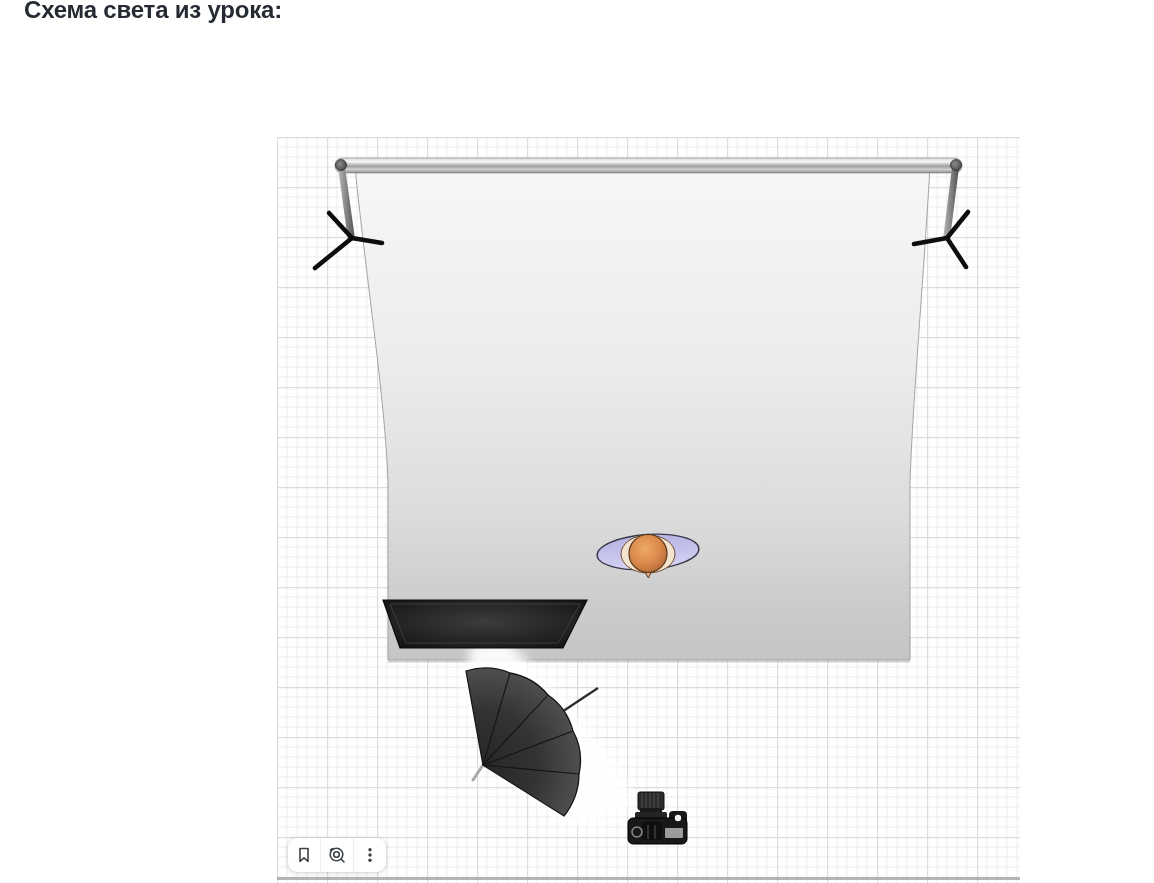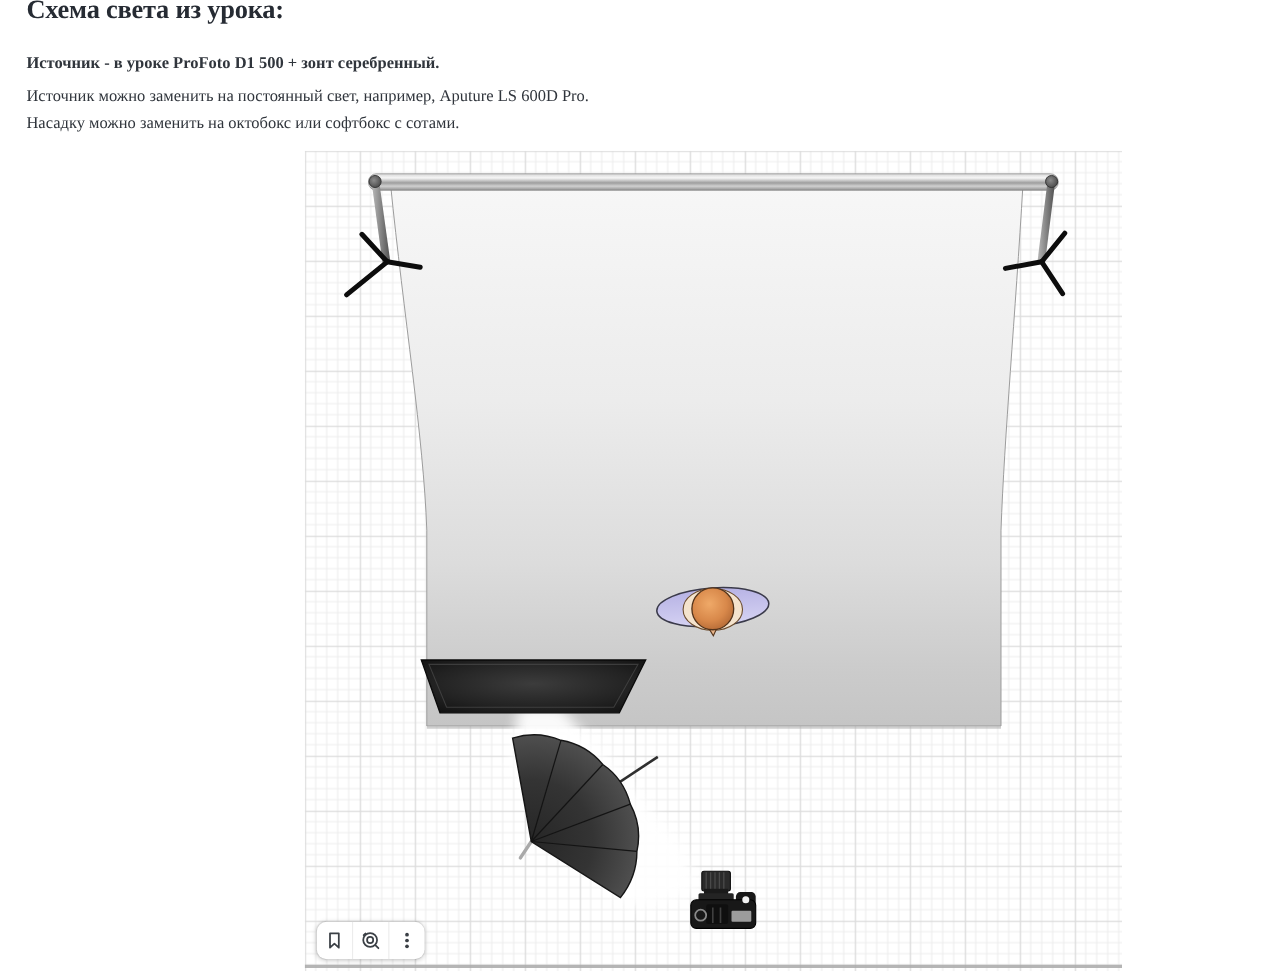--- a/index.html
+++ b/index.html
@@ -1,20 +1,20 @@
 <!DOCTYPE html>
 <html style="--page_bg: #ffffff; --heading_text: #262b33; --body_text: #30353c; --grid_minor: #ededed; --grid_major: #dcdcdc; --backdrop_top: #f7f7f7; --backdrop_bottom: #c5c5c5; --softbox_black: #1d1d1d; --umbrella_gray: #3a3a3a; --person_body: #c5c1ea; --person_head: #cd7a42; --person_shoulders: #f4e3cd; --camera_black: #181818; --toolbar_icon: #3b4046;"><head>
 <meta charset="utf-8">
 <style>
   * { box-sizing: border-box; }
   html,body { margin:0; padding:0; background:#fff; }
   .page {
     position:relative; width:1154px; height:883px; overflow:hidden;
     background:var(--page_bg,#fff);
-    font-family:Liberation Serif, serif;
+    font-family:Liberation Sans, sans-serif;
   }
   .page-title {
     position:absolute; left:24px; top:-4px; margin:0;
     font-size:24px; font-weight:900; letter-spacing:-0.2px;
     color:var(--heading_text,#262b33);
   }
   .intro {
     position:absolute; left:24px; top:46px; width:900px;
     font-size:15px; line-height:24px; color:var(--body_text,#30353c);
   }
@@ -40,25 +40,20 @@
   }
   .img-toolbar .tb-btn + .tb-btn { border-left:1px solid #ececec; }
 </style>
 </head>
 <body>
 
 <div class="page">
 
   <h1 class="page-title">Схема света из урока:</h1>
 
-  <div class="intro">
-    <p class="lead">Источник - в уроке ProFoto D1 500 + зонт серебренный.</p>
-    <p>Источник можно заменить на постоянный свет, например, Aputure LS 600D Pro.</p>
-    <p>Насадку можно заменить на октобокс или софтбокс с сотами.</p>
-  </div>
 
   <div class="figure">
     <svg width="743" height="746" viewBox="0 0 743 746">
       <defs>
         <pattern id="grid" width="50" height="50" patternUnits="userSpaceOnUse">
           <rect width="50" height="50" fill="#ffffff"></rect>
           <path d="M10 0V50 M20 0V50 M30 0V50 M40 0V50 M0 10H50 M0 20H50 M0 30H50 M0 40H50" stroke="#ededed" stroke-width="1"></path>
           <path d="M0.5 0V50 M0 0.5H50" stroke="#dcdcdc" stroke-width="1.4"></path>
         </pattern>
         <linearGradient id="backdropGrad" x1="0" y1="0" x2="0" y2="1">

